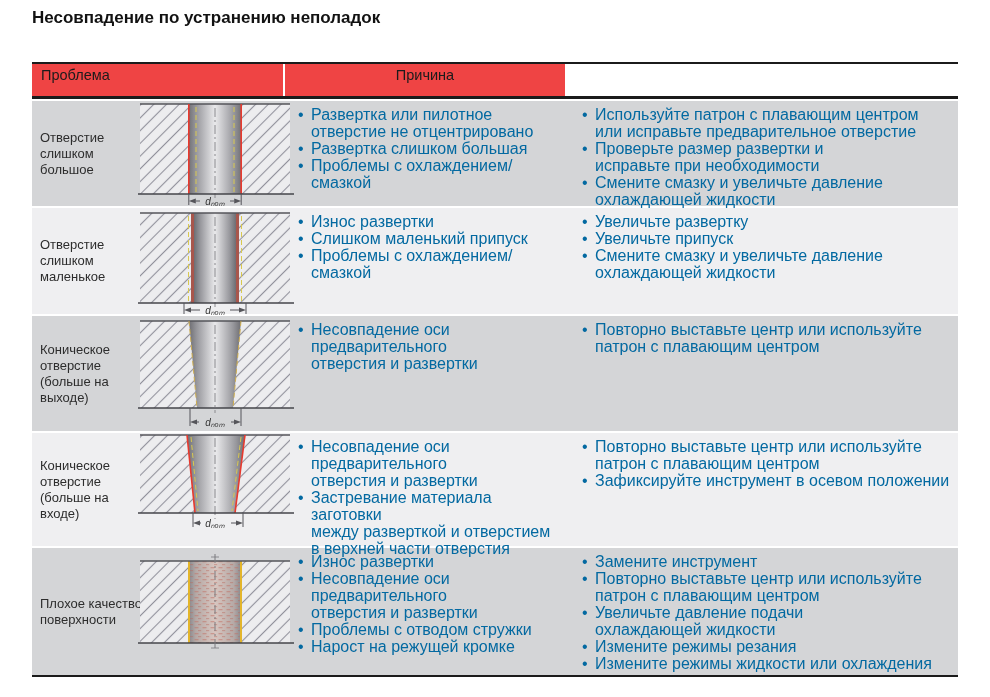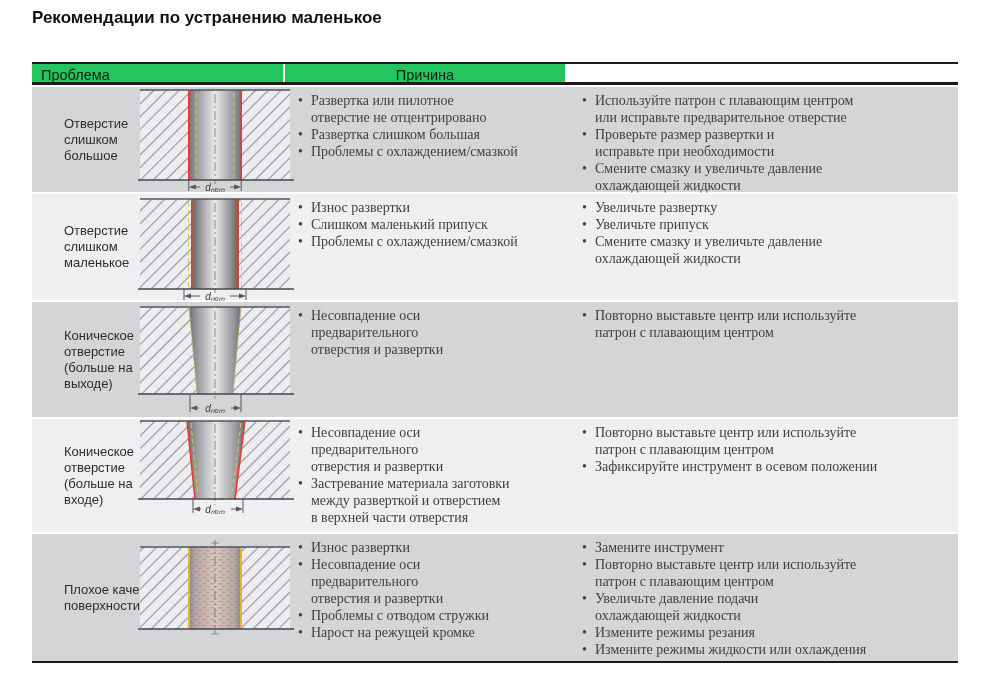--- a/index.html
+++ b/index.html
@@ -1,42 +1,42 @@
 <!DOCTYPE html>
 <html><head>
 <meta charset="utf-8">
 <style>
   html,body{margin:0;padding:0;background:#ffffff;}
   body{width:990px;height:697px;position:relative;font-family:"Liberation Sans",sans-serif;color:#2e2e2e;}
   .page-title{position:absolute;left:32px;top:8px;font-size:17px;font-weight:bold;color:#121212;}
   .tbl{position:absolute;left:32px;top:62px;width:926px;}
   .thead{display:flex;gap:2px;background:#ffffff;border-top:2px solid #1b1b1b;border-bottom:3px solid #1b1b1b;}
-  .th{background:#22c55e;height:18px;line-height:22px;font-size:14.5px;color:#1b1b1b;box-sizing:border-box;}
+  .th{background:#ef4444;height:32px;line-height:22px;font-size:14.5px;color:#1b1b1b;box-sizing:border-box;}
   .th-problem{width:251px;padding-left:9px;}
   .th-cause{width:280px;text-align:center;}
   .th-solution{flex:1;text-align:center;}
   .row{display:flex;margin-top:2px;}
   .row-odd{background:#D4D5D7;}
   .row-even{background:#EFEFF1;}
   .r1{height:105px;}.r2{height:106px;}.r3{height:115px;}.r4{height:113px;}.r5{height:127px;}
-  .cell{box-sizing:border-box;padding-left:24px;}
+  .cell{box-sizing:border-box;}
   .cell-problem{width:253px;position:relative;display:flex;align-items:center;}
   .p-label{width:106px;padding-left:8px;font-size:13px;line-height:16px;color:#2d2d2d;}
   svg.diagram{position:absolute;left:106px;top:0;overflow:visible;display:block;}
   .cell-cause{width:284px;padding:5px 8px 4px 12px;}
   .cell-solution{flex:1;padding:5px 8px 12px 12px;}
   ul.blist{margin:0;padding:0;list-style:none;}
-  .blist li{position:relative;padding-left:14px;font-size:14px;line-height:17px;white-space:pre-line;color:#404040;font-family:Liberation Serif, serif;}
+  .blist li{position:relative;padding-left:14px;font-size:16px;line-height:17px;white-space:pre-line;color:#0369a1;}
   .blist li::before{content:"\2022";position:absolute;left:1px;top:0;}
   .bottom-rule{height:2px;background:#1b1b1b;}
 </style>
 </head>
 <body>
 
-<div class="page-title">Рекомендации по устранению маленькое</div>
+<div class="page-title">Несовпадение по устранению неполадок</div>
 
 <div class="tbl">
 
   <div class="thead">
     <div class="th th-problem">Проблема</div>
     <div class="th th-cause">Причина</div>
   </div>
 
   <div class="row row-odd r1">
     <div class="cell cell-problem">

